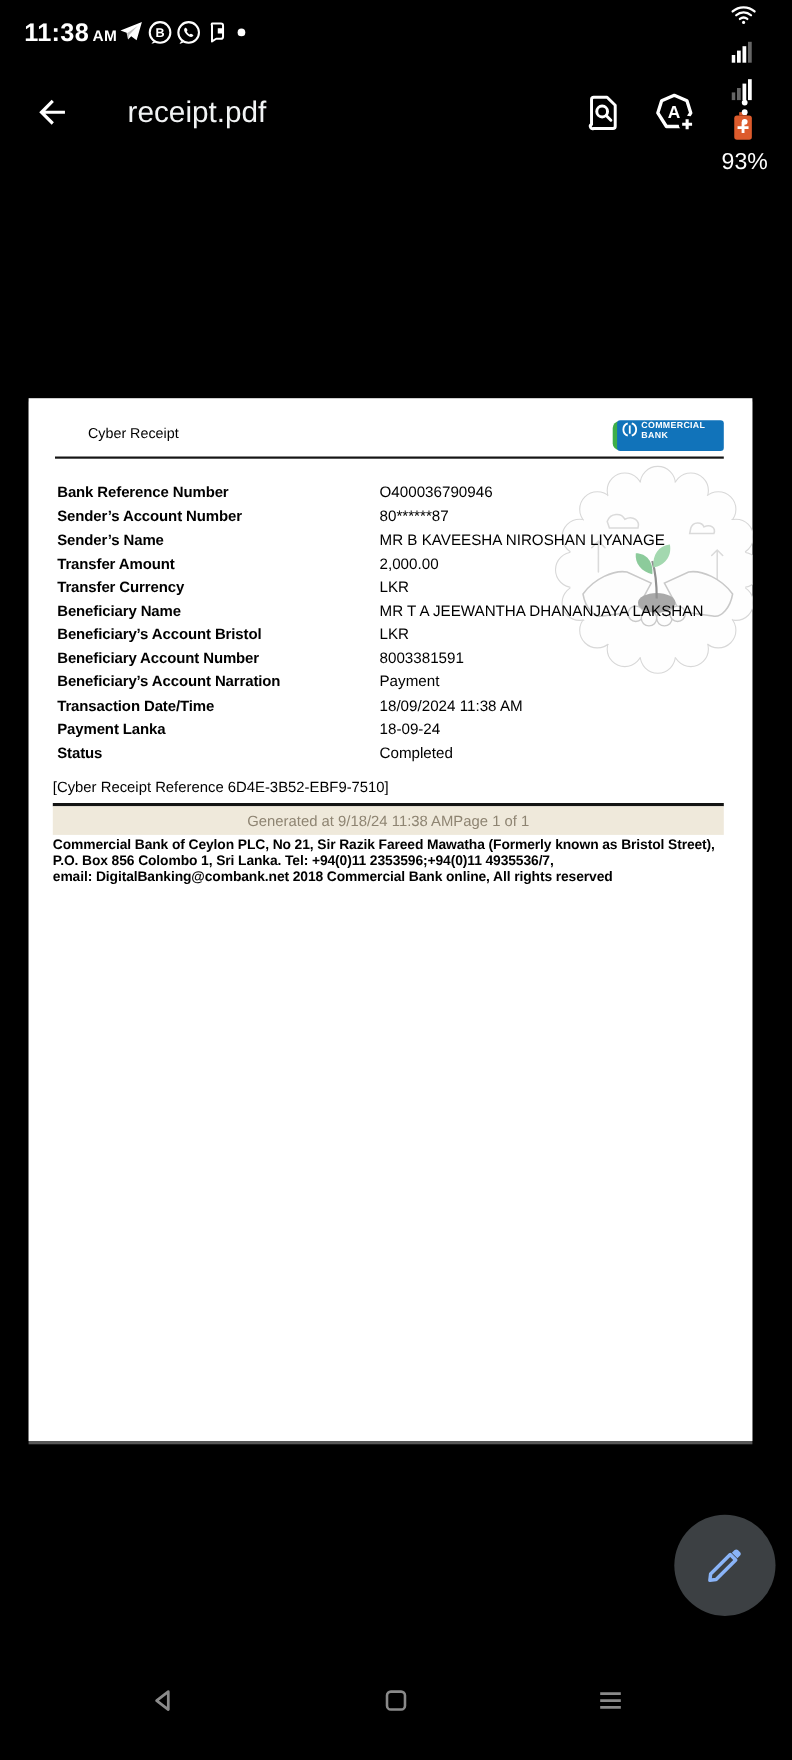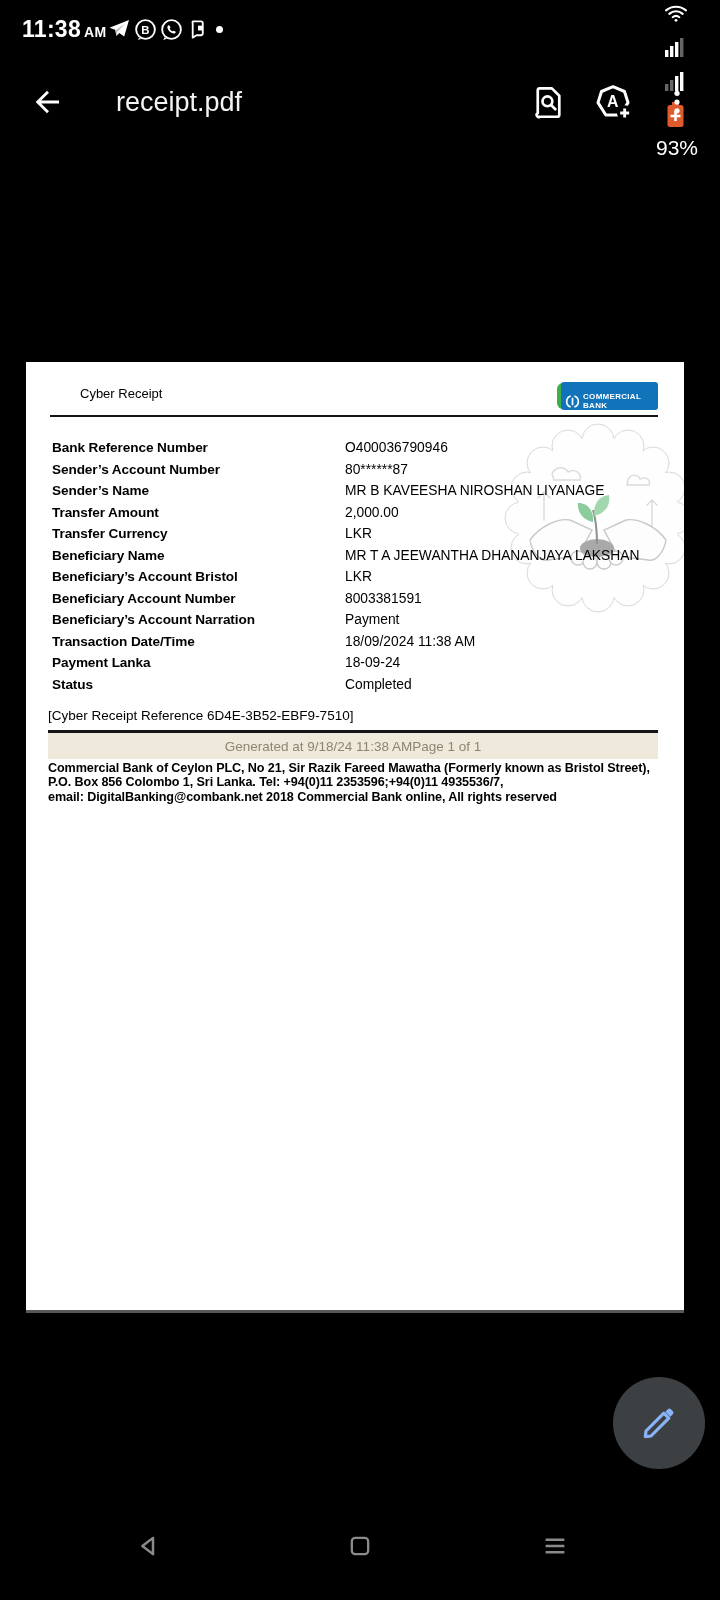--- a/index.html
+++ b/index.html
@@ -32,21 +32,21 @@
   
   .pdf-page { position:absolute; left:26px; top:362px; width:658px; height:948px;
     background:#fff; box-shadow:0 3px 0 rgba(135,135,135,.65); overflow:hidden; color:#000; }
 
   .watermark { position:absolute; left:474px; top:60px; width:196px; height:196px; z-index:0; }
 
   .doc-type { position:absolute; left:54px; top:24px; font-size:13px; z-index:1; }
   .doc-title { position:absolute; left:0; top:22px; width:100%; text-align:center;
     font-size:22px; font-weight:700; letter-spacing:-.2px; z-index:1; }
   .cb-logo { position:absolute; left:533px; top:20px; width:99px; height:28px; z-index:1;
-    border-radius:4px; display:flex; align-items:flex-end; padding-left:6px; }
+    border-radius:4px; display:flex; align-items:flex-start; padding-left:6px; }
   .cb-logo .green-edge { position:absolute; left:-2px; top:1px; width:12px; height:26px;
     border-radius:6px 0 6px 6px; z-index:0; }
   .cb-logo .blue-body { position:absolute; left:2px; top:0; right:0; bottom:0;
     border-radius:3px; z-index:1; }
   .cb-logo .mark, .cb-logo .bank-text { position:relative; z-index:2; }
   .cb-logo .bank-text { color:#fff; font-size:8px; font-weight:700; letter-spacing:.3px; margin-left:3px; }
 
   .header-rule { position:absolute; left:24px; top:53px; width:608px; height:2px; background:#141414; z-index:1; }
 
   .fields { position:absolute; left:26px; top:75px; width:610px; z-index:2; }

